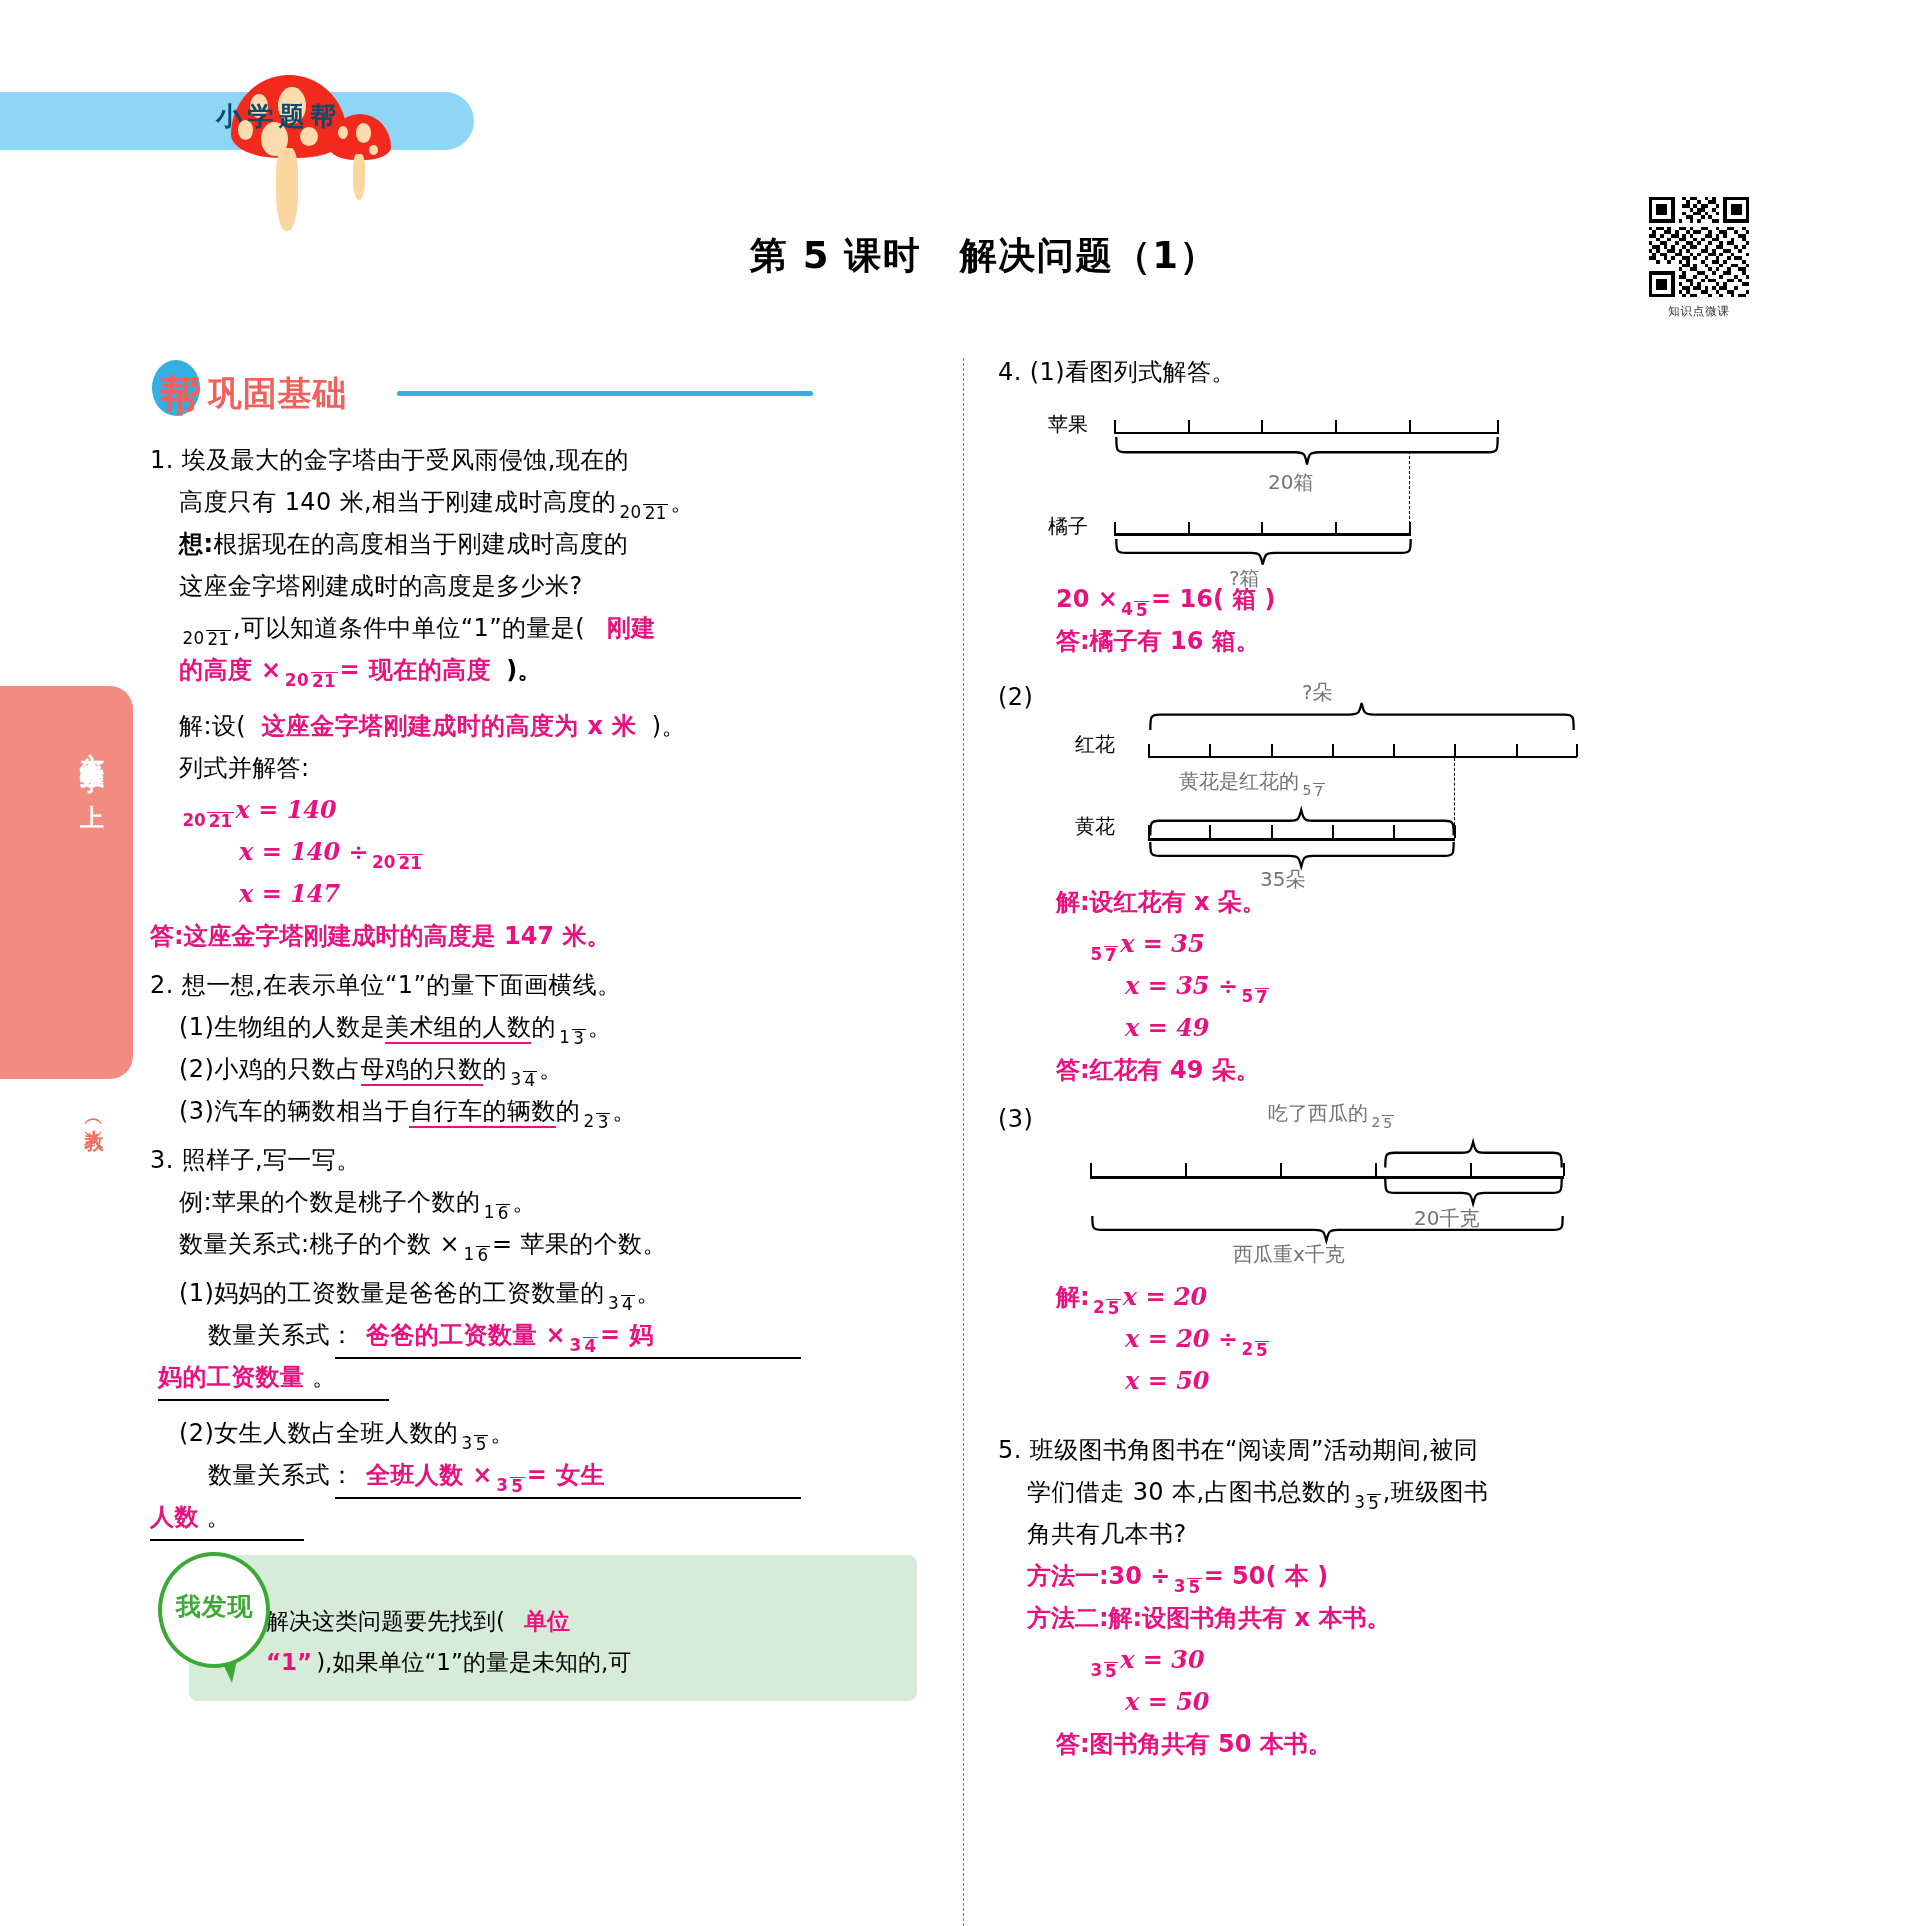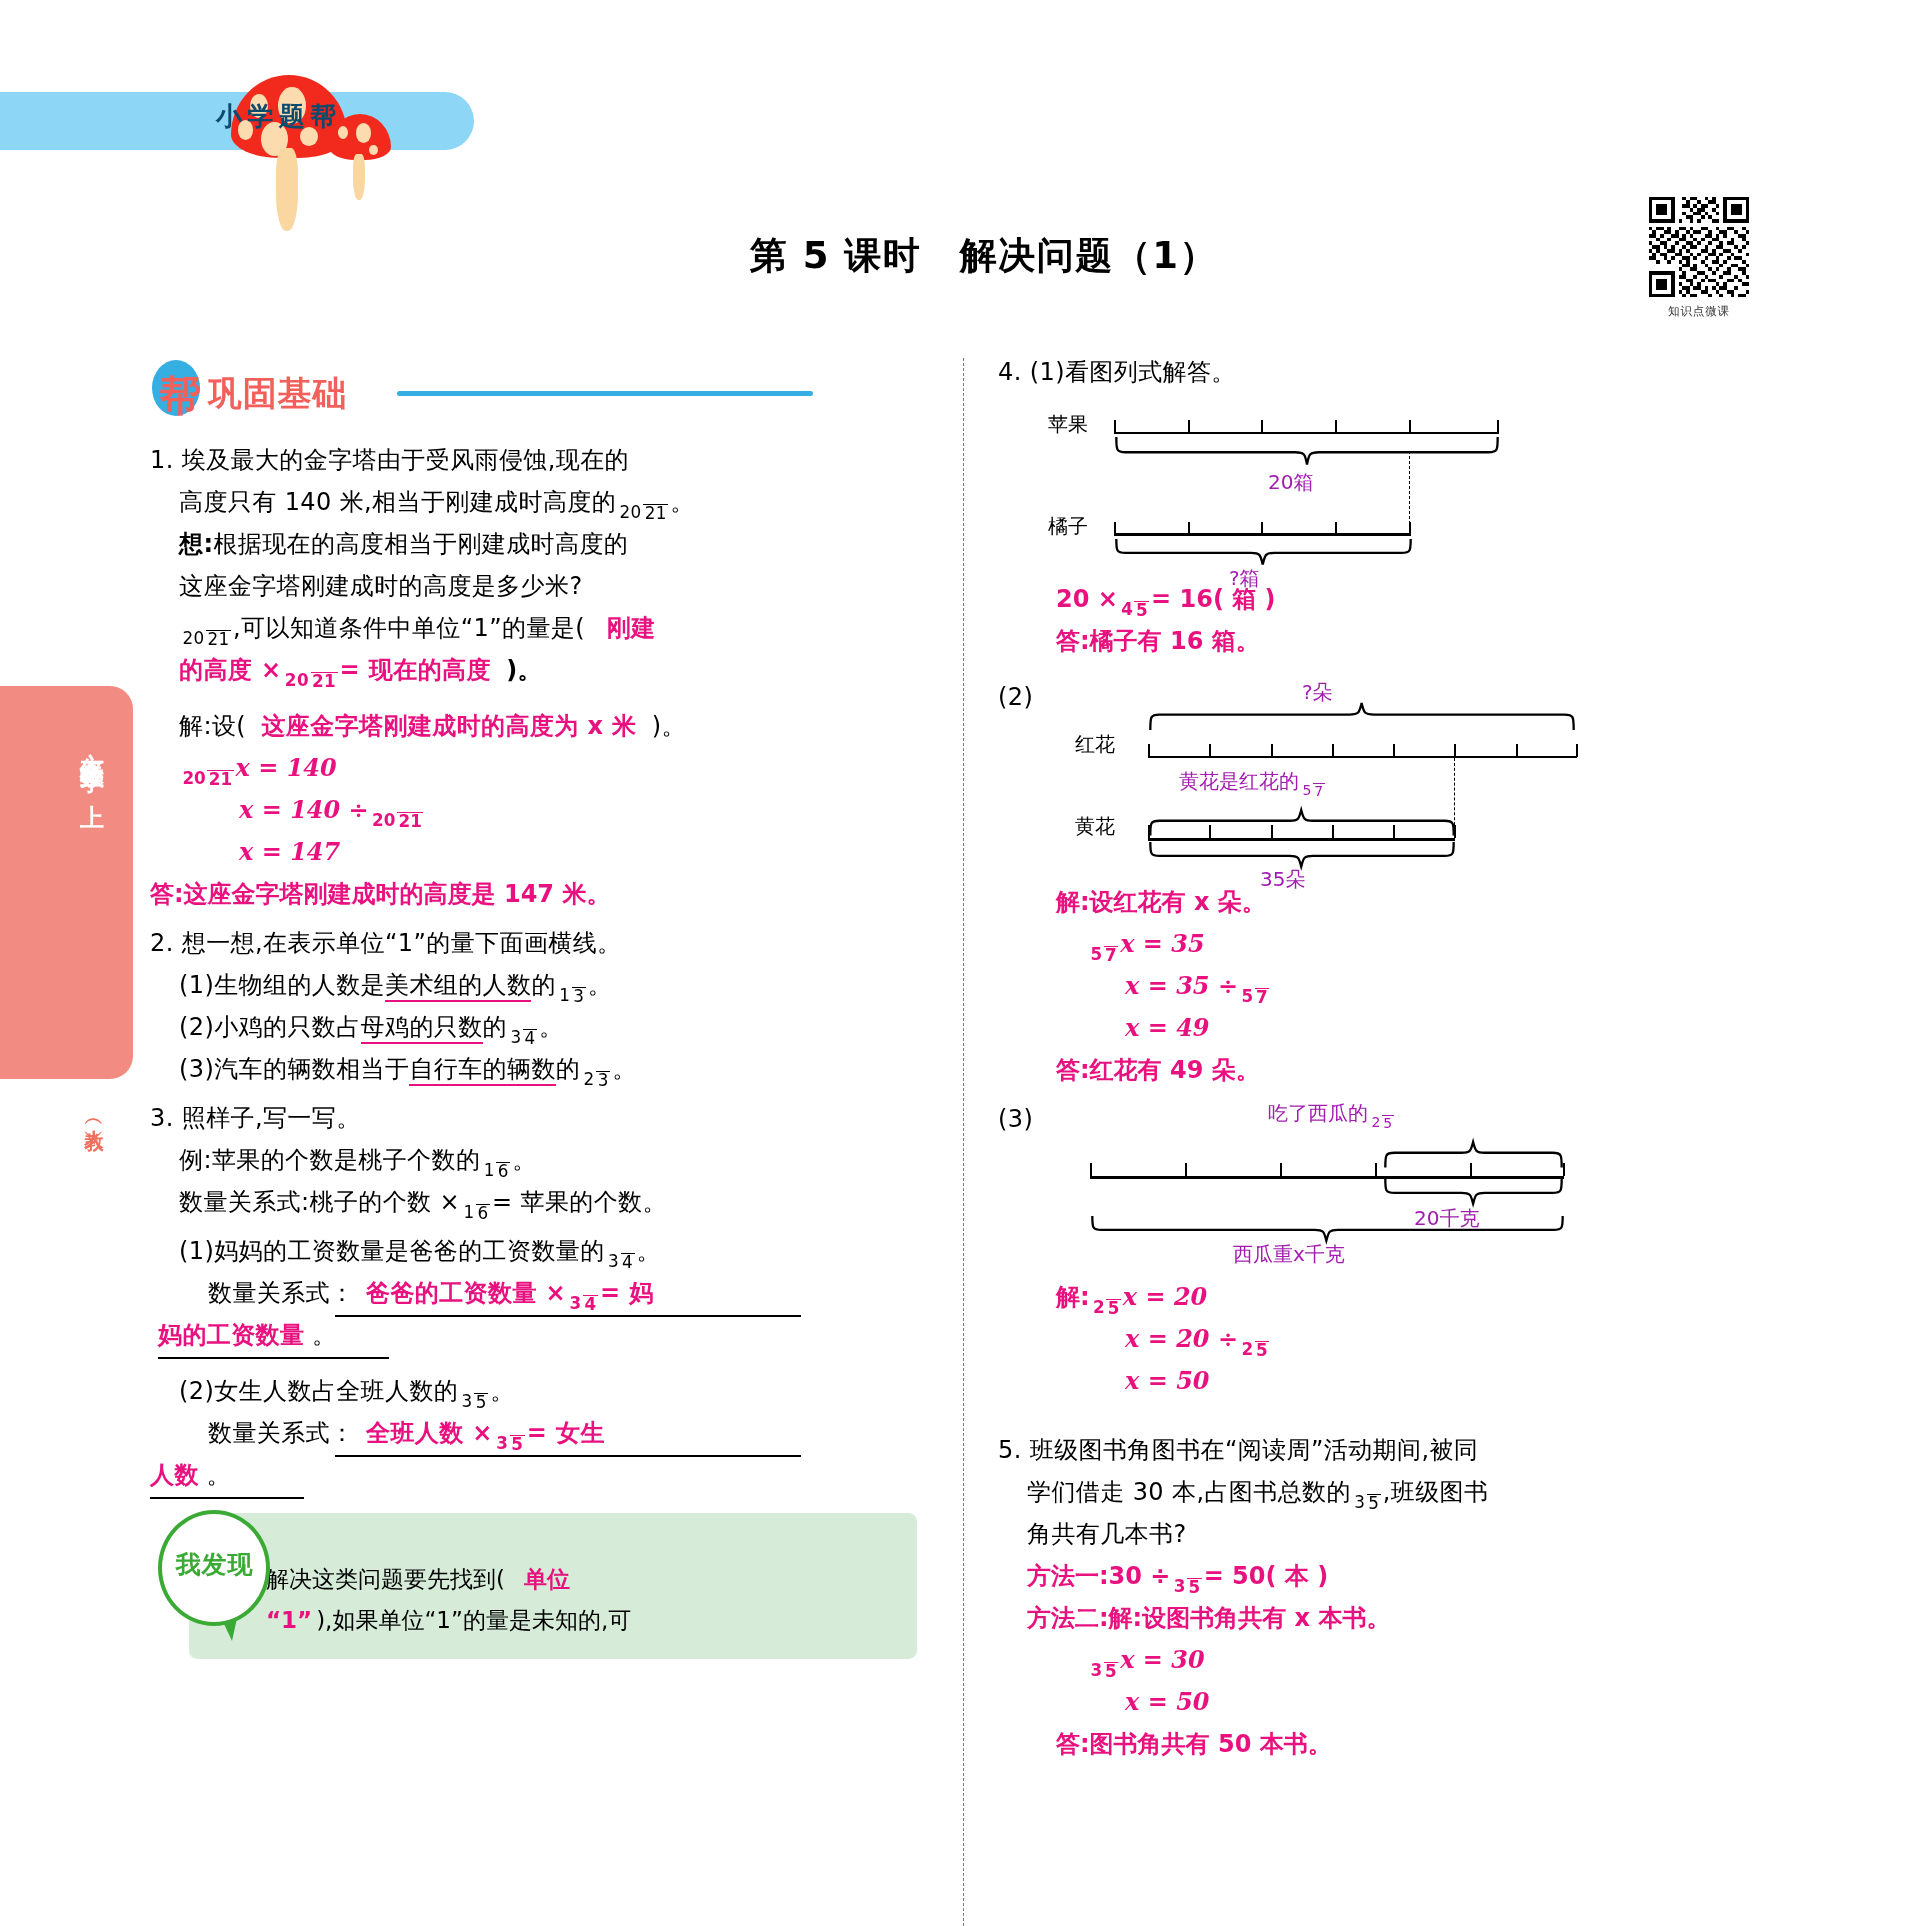--- a/index.html
+++ b/index.html
@@ -98,21 +98,21 @@
     position:absolute; left:18.5px; top:35px; width:92px; text-align:center;
     font-size:25px; font-weight:bold; color:#3aaa35; letter-spacing:0.8px; z-index:4;
   }
   #discover-text { font-size:23px; line-height:41px; color:#000; }
   
   .diagram { position:relative; }
   .bar-label { position:absolute; font-size:20px; color:#000;text-align:center; }
   .bar-line  { position:absolute; background:#000; }
   .tick      { position:absolute; width:1.5px; background:#000; }
   .dash-v    { position:absolute; border-left:1.9px dashed #000; }
-  .brace-txt { position:absolute; font-size:20px; color:#a21caf; white-space:nowrap; }
+  .brace-txt { position:absolute; font-size:20px; color:#737373; white-space:nowrap; }
   svg.brace { position:absolute; overflow:visible; }
 </style>
 </head>
 <body>
 
 <div id="header-banner"></div>
 
 <div class="mushroom" style="left:231px; top:75px; width:123px; height:116px;">
   <div class="mush-cap" style="left:0; top:0; width:116px; height:83px;"></div>
   <div class="mush-dot" style="left:18.5px; top:18.5px;  width:18.5px; height:24px;"></div>
@@ -355,20 +355,21 @@
   <div class="q ml1 ans">
     <span>的高度 ×</span><span class="frac">
         <span class="num">20</span>
         <span class="den">21</span>
       </span><span>= 现在的高度</span><span style="color:#000;margin-left:15.4px;">)。</span>
   </div>
 
   <div class="q ml1 mt20">
     <span>解:设(</span><span class="ans" style="margin-left:15.4px;">这座金字塔刚建成时的高度为 x 米</span><span style="margin-left:15.4px;">)。</span>
   </div>
+  <div class="q ml1">列式并解答:</div>
   <div class="ansline ml1">
     <span class="frac">
         <span class="num">20</span>
         <span class="den">21</span>
       </span><span class="it">x = 140</span>
   </div>
   <div class="ansline ml3">
     <span class="it">x = 140 ÷</span><span class="frac">
         <span class="num">20</span>
         <span class="den">21</span>

